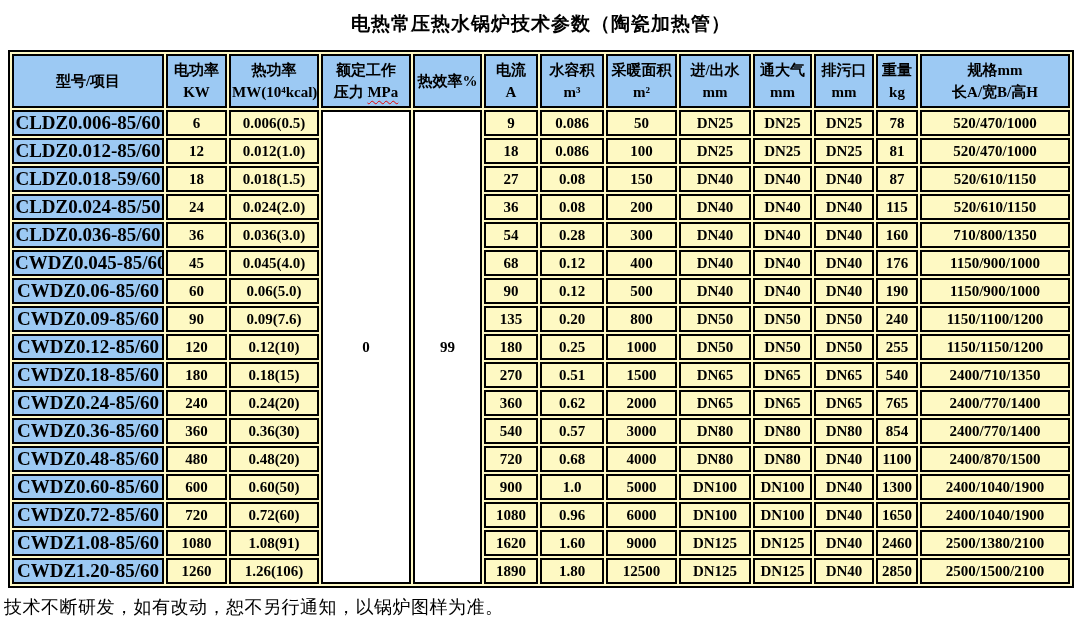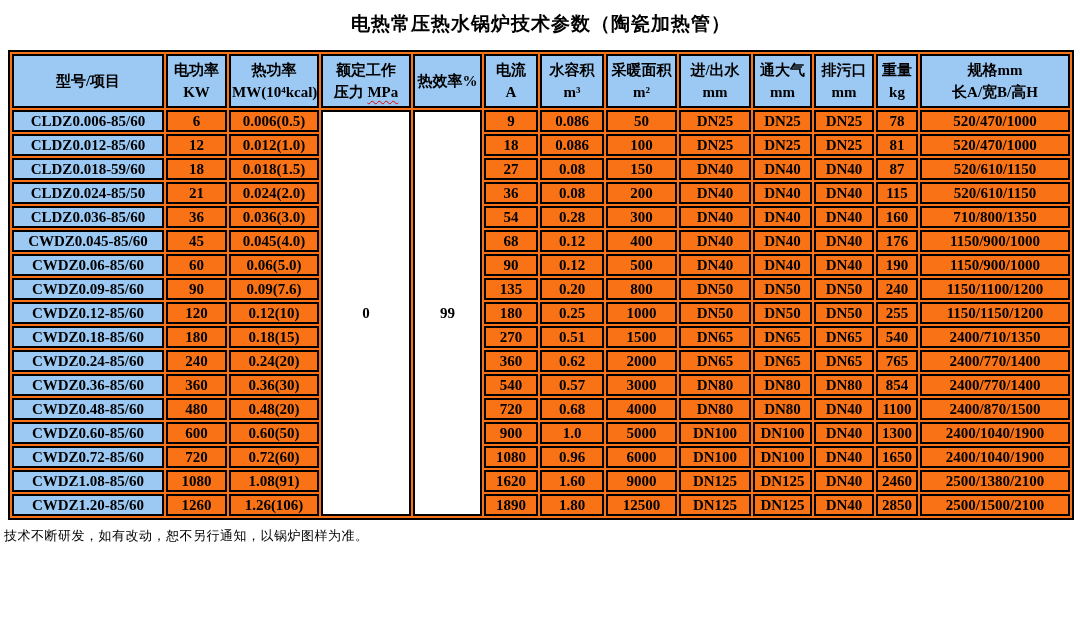--- a/index.html
+++ b/index.html
@@ -9,44 +9,44 @@
     color:#000;
   }
   .page{position:relative;width:1082px;height:559px;background:#fff;}
   .title{
     text-align:center;font-weight:bold;font-size:19px;
     padding-top:11px;letter-spacing:1px;
   }
   table.spec{
     border-collapse:separate;border-spacing:2px;table-layout:fixed;
     width:1066px;margin:13px 8px 0 8px;
-    background:#f97316;border:2px solid var(--border,#000);
+    background:#fef9c3;border:2px solid var(--border,#000);
   }
   th,td{
     border:2px solid var(--border,#000);
     text-align:center;vertical-align:middle;
     font-weight:bold;padding:0 1px;white-space:nowrap;overflow:hidden;
     box-sizing:border-box;
   }
   th{
     background:var(--hdr,#9cc9f3);
     height:54px;font-size:15px;line-height:1.5;
   }
   td{height:22px;font-size:15px;}
-  td.model{background:var(--hdr,#9cc9f3);font-size:15px;}
+  td.model{background:var(--hdr,#9cc9f3);font-size:19px;}
   td.merged{background:#fff;font-size:15px;}
   .wavy{
     text-decoration-line:underline;
     text-decoration-style:wavy;
     text-decoration-color:var(--squiggle,#e00000);
     text-decoration-thickness:1px;
     text-underline-offset:3px;
   }
   .footer{
-    font-size:13px;font-weight:normal;
+    font-size:18px;font-weight:normal;
     margin:7px 16px 0 4px;letter-spacing:0.5px;
   }
 </style>
 </head>
 <body>
 
 <div class="page">
 
   <div class="title">电热常压热水锅炉技术参数（陶瓷加热管）</div>
 
@@ -157,21 +157,21 @@
           <td>0.08</td>
           <td>150</td>
           <td>DN40</td>
           <td>DN40</td>
           <td>DN40</td>
           <td>87</td>
           <td>520/610/1150</td>
         </tr>
         <tr>
           <td class="model">CLDZ0.024-85/50</td>
-          <td>21</td>
+          <td>24</td>
           <td>0.024(2.0)</td>
           <td>36</td>
           <td>0.08</td>
           <td>200</td>
           <td>DN40</td>
           <td>DN40</td>
           <td>DN40</td>
           <td>115</td>
           <td>520/610/1150</td>
         </tr>

